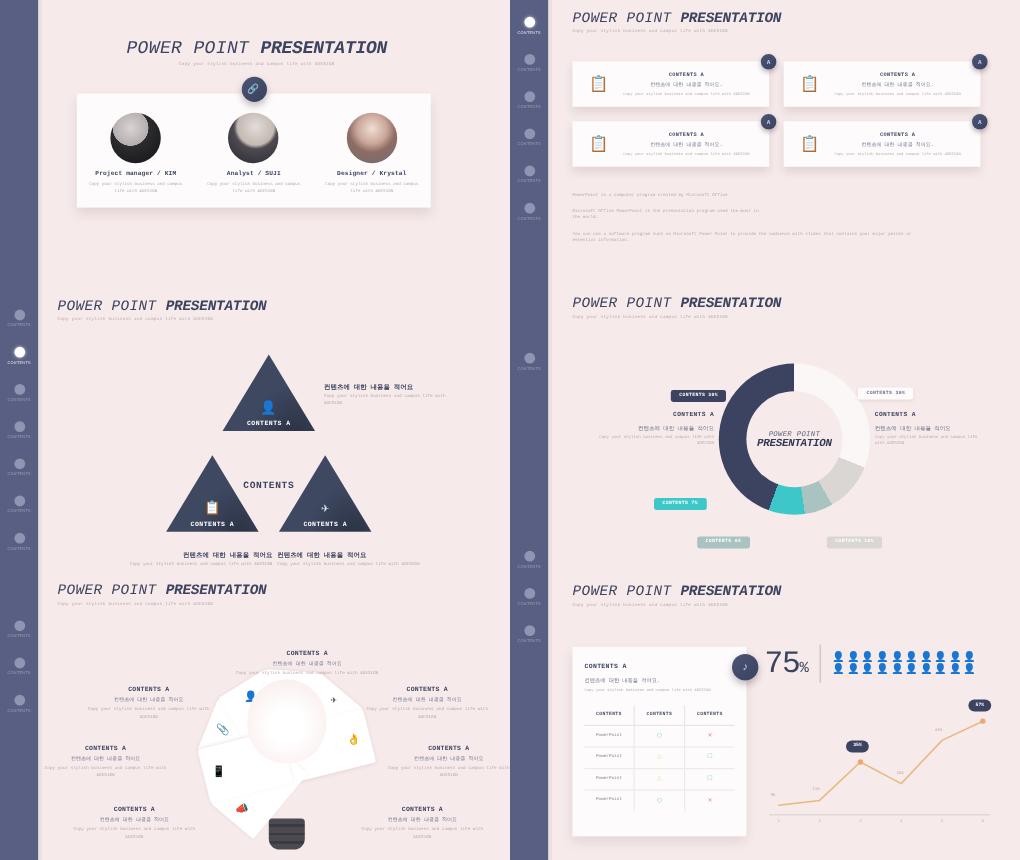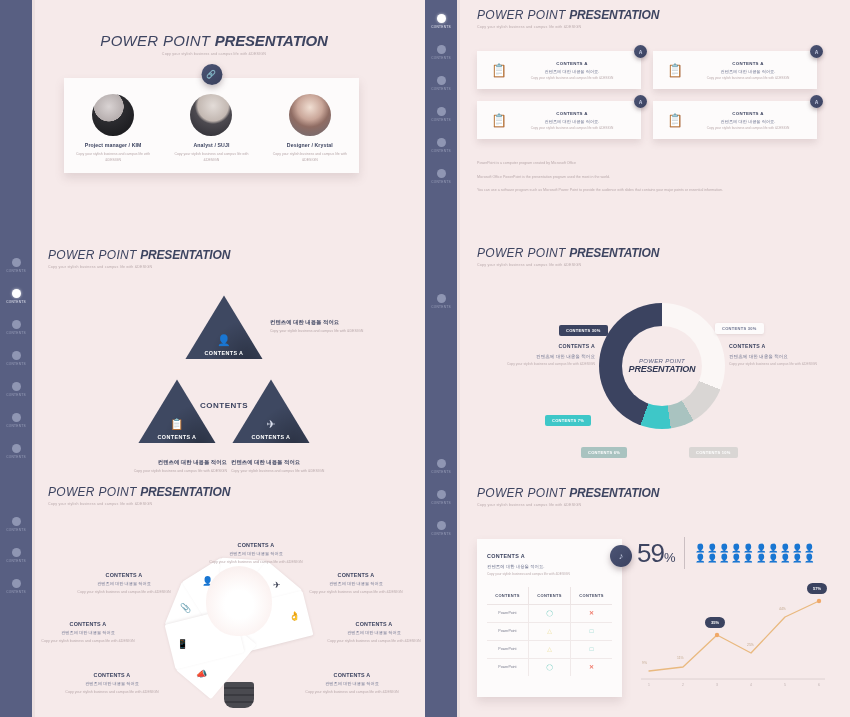--- a/index.html
+++ b/index.html
@@ -33,21 +33,21 @@
     background: #8f96b3; margin-bottom: 2px;
   }
   .rail-item.active .rail-dot { background: #ffffff; box-shadow: 0 0 3px rgba(255,255,255,.7); }
   .rail-lbl {
     font-size: 3.2px; letter-spacing: .25px; color: #9aa0bb;
     text-transform: uppercase; transform: scale(1.0); white-space: nowrap;
   }
   .rail-item.active .rail-lbl { color: #e8eaf4; }
 
   
-  .slide { position: absolute; }
+  .slide { position: absolute; font-family: Liberation Mono, monospace; }
   .s-title {
     font-style: italic; font-weight: 400; color: #3d4460;
     letter-spacing: .3px; white-space: nowrap;
   }
   .s-title b { font-style: italic; font-weight: 700; letter-spacing: -.2px; }
   .s-sub {
     font-size: 3.6px; color: #b9a9ab; letter-spacing: .2px;
     margin-top: 3px; white-space: nowrap;
   }
   .s-title.big { font-size: 15px; }
@@ -634,21 +634,21 @@
             <tr>
               <td>PowerPoint</td>
               <td><span class="mk mk-circle">◯</span></td>
               <td><span class="mk mk-x">✕</span></td>
             </tr>
           </tbody>
         </table>
       </div>
 
       <div class="pct-row">
-        <div class="pct-num"><span style="font-size:26px">59</span><span>%</span></div>
+        <div class="pct-num"><span style="font-size:26px">75</span><span>%</span></div>
         <div class="pct-div"></div>
         <div class="people">
           <div class="p-row">
             <span class="p-ico p-on">👤</span>
             <span class="p-ico p-on">👤</span>
             <span class="p-ico p-on">👤</span>
             <span class="p-ico p-on">👤</span>
             <span class="p-ico p-on">👤</span>
             <span class="p-ico p-on">👤</span>
             <span class="p-ico p-on">👤</span>

